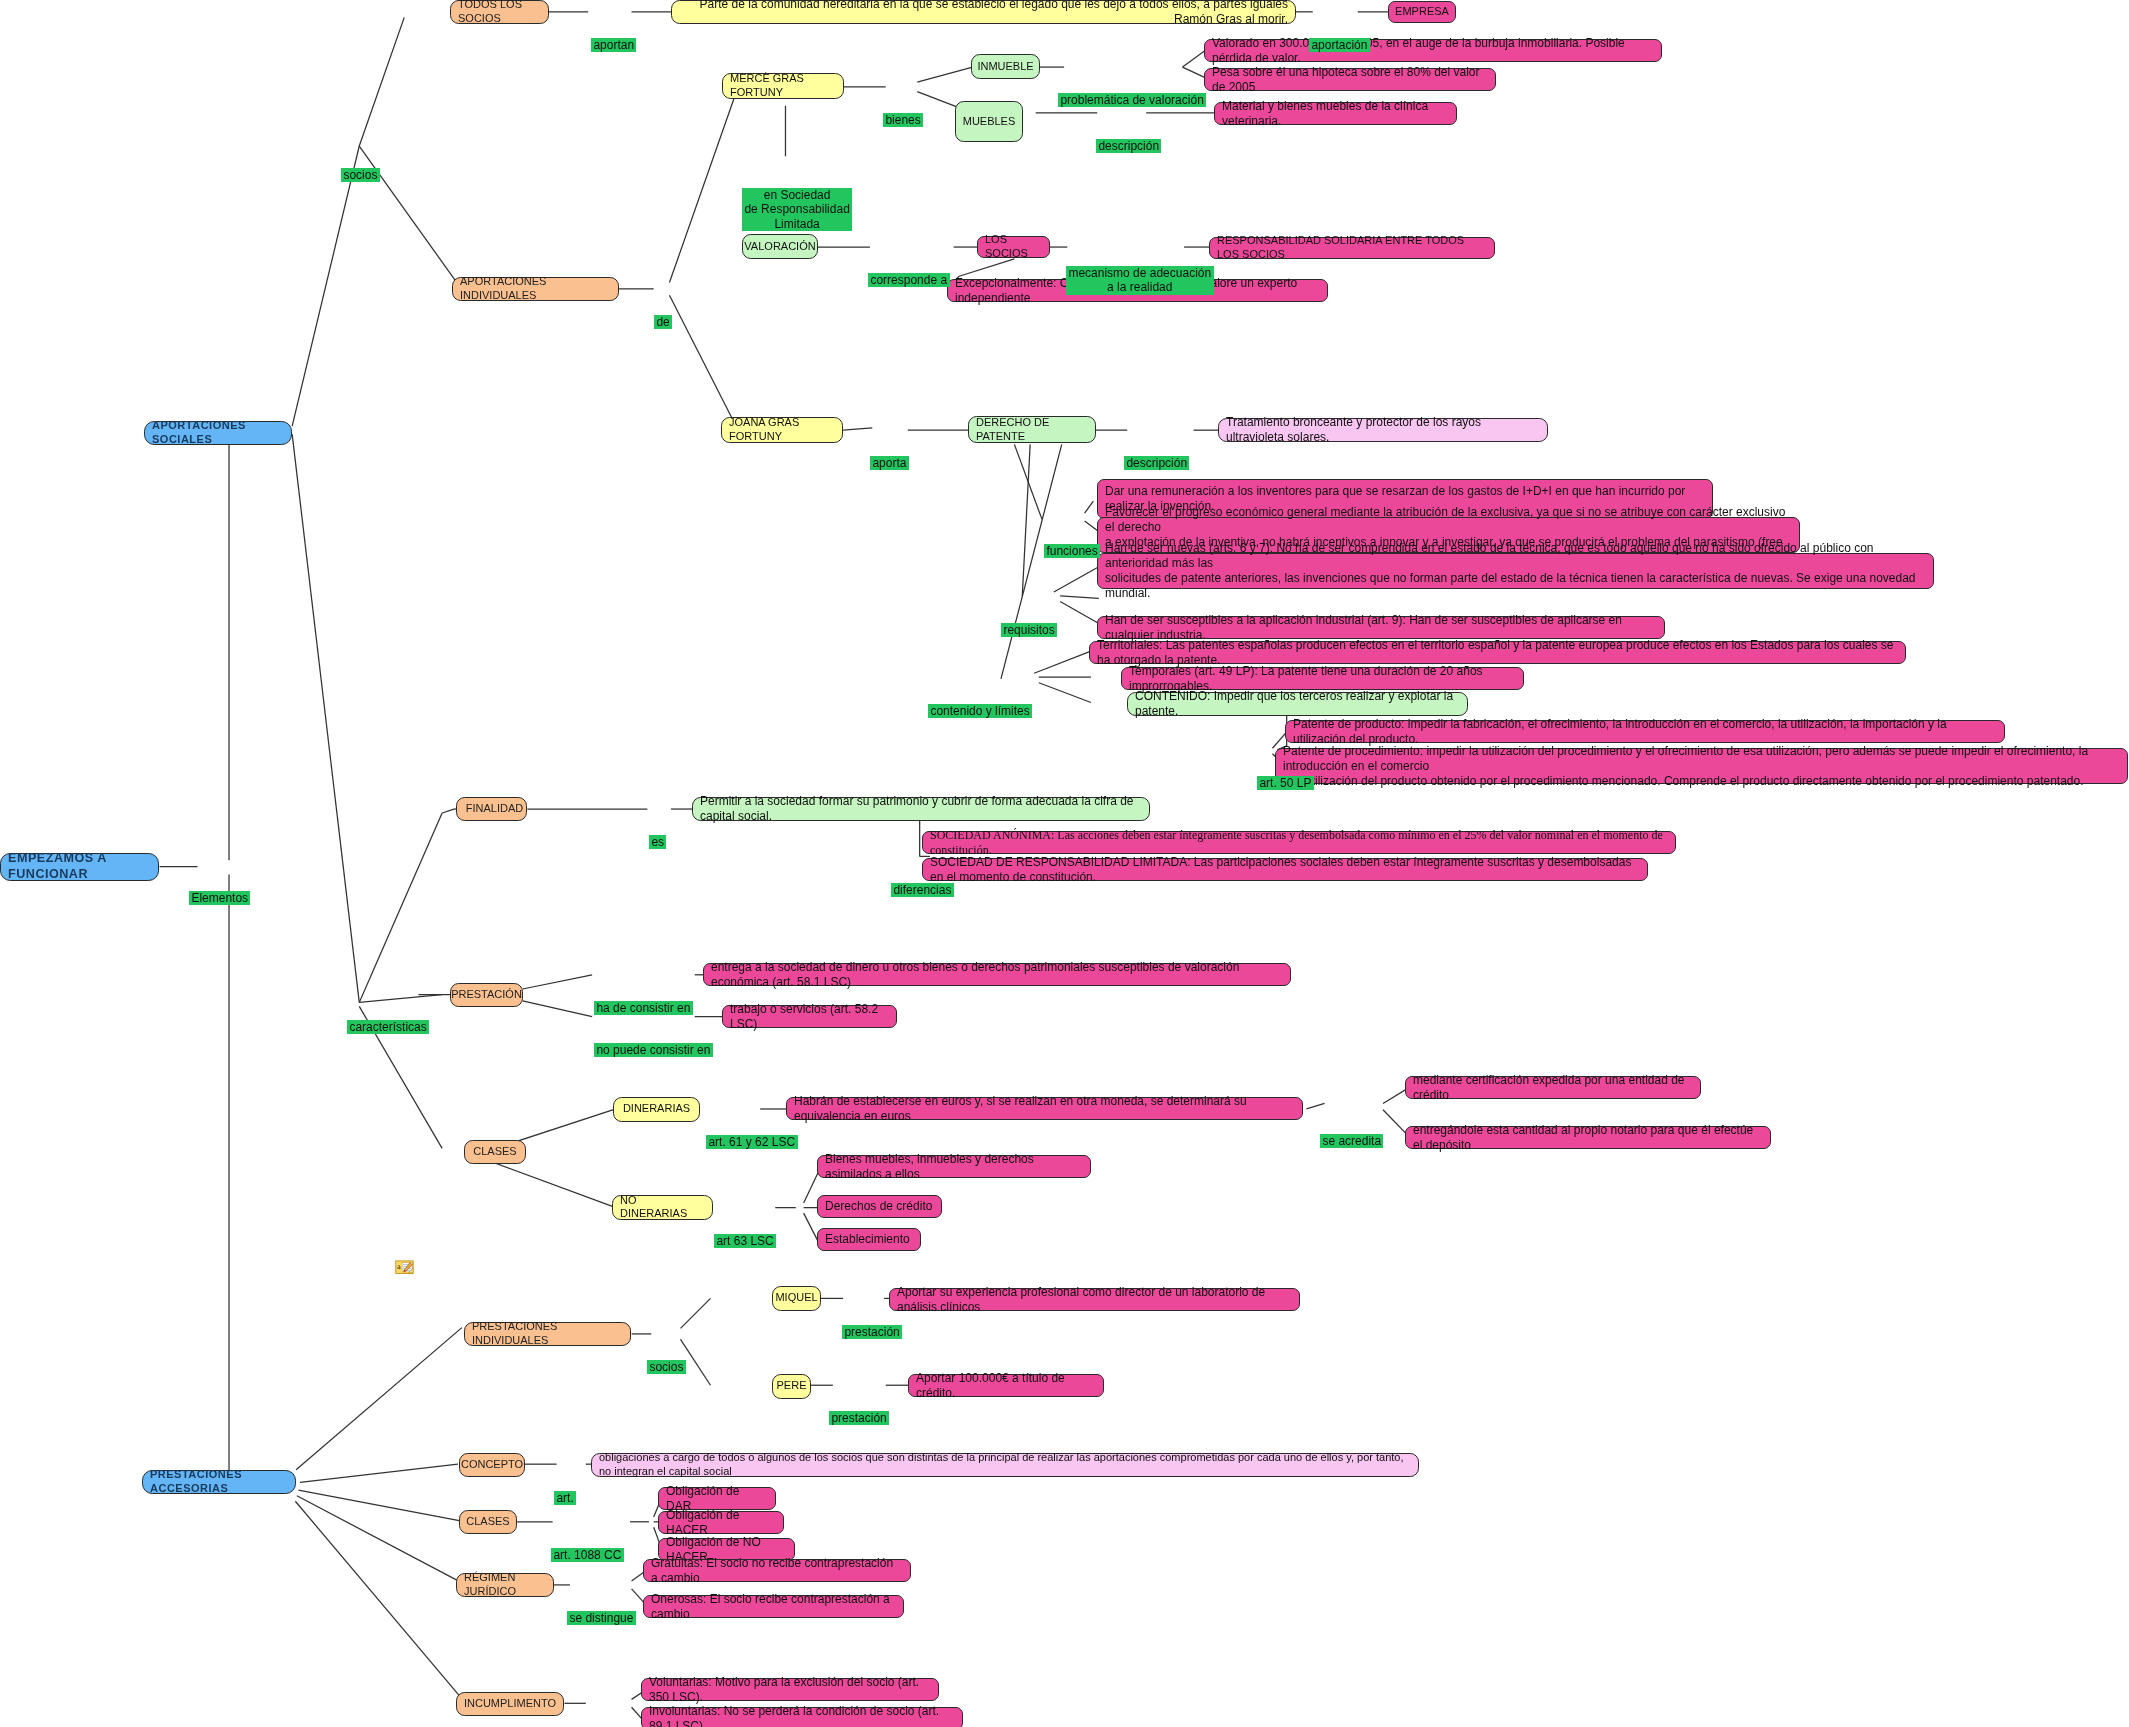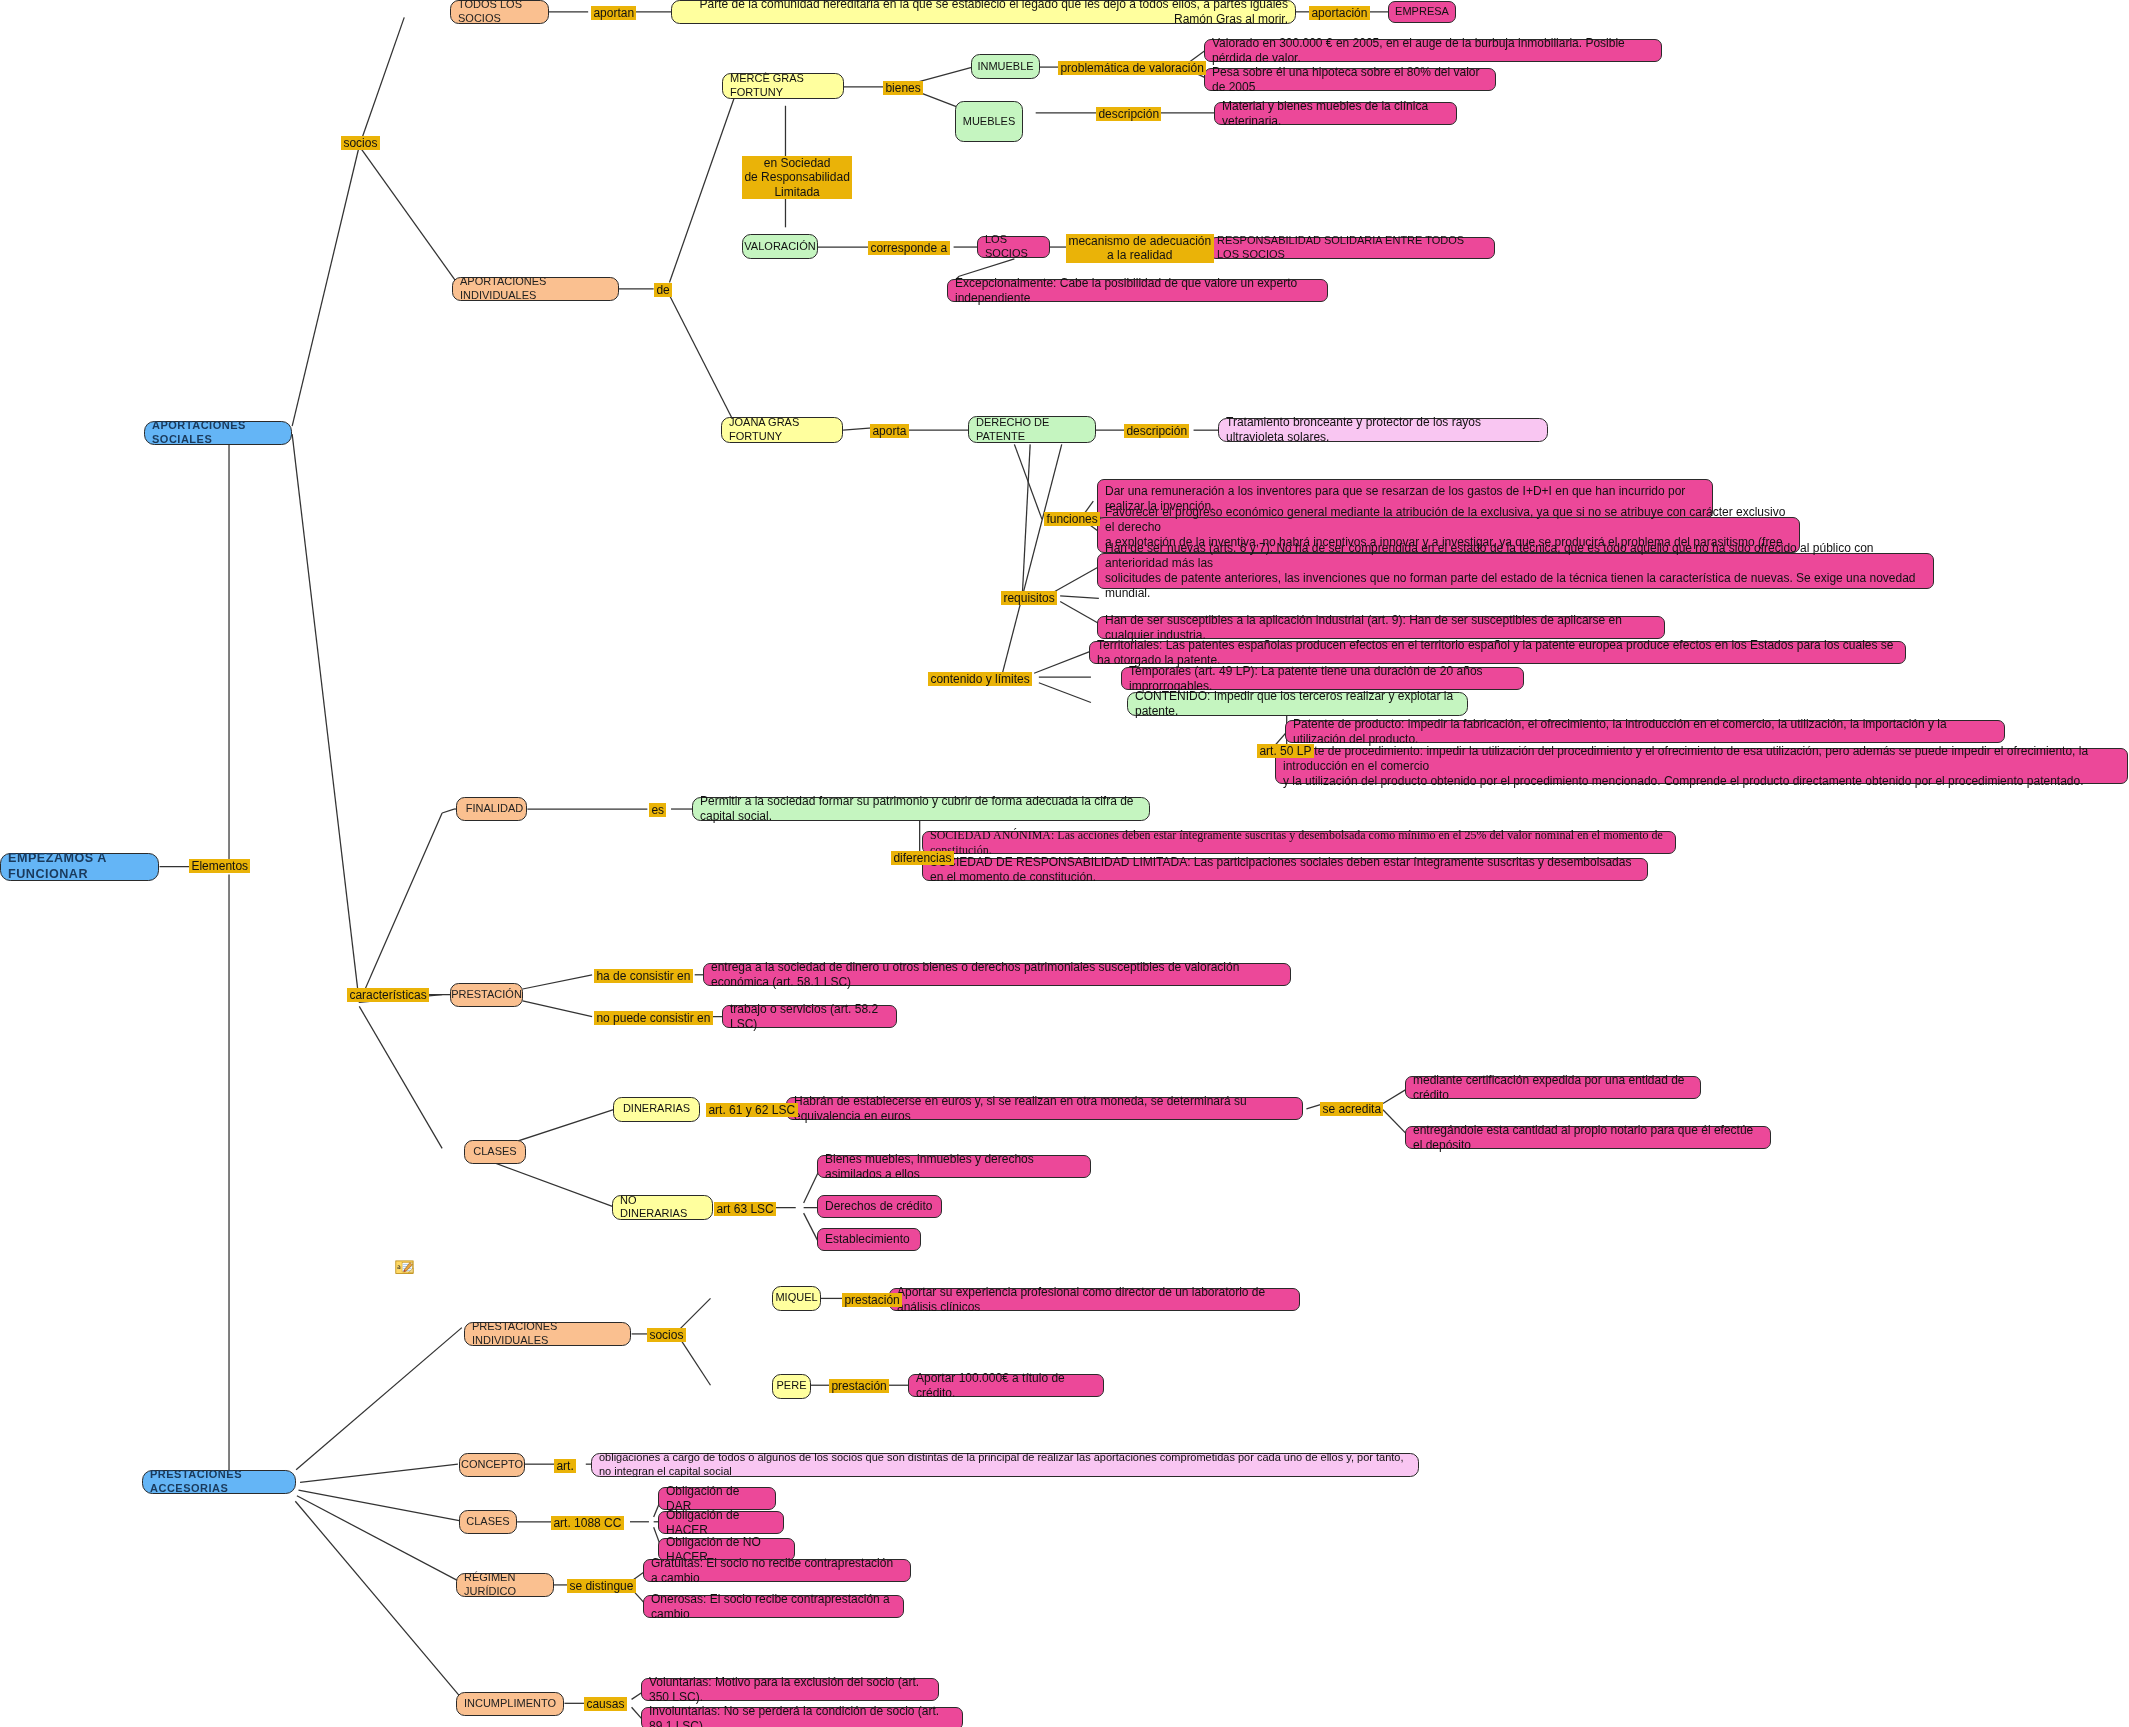--- a/index.html
+++ b/index.html
@@ -72,26 +72,27 @@
   }
   .n-grey {
     background: #ec4899;
     color: #111;
     border-color: #2a2a2a;
   }
   .elabel {
     position: absolute;
     font-size: 12px;
     color: #111;
-    background: #eab308;
+    background: #22c55e;
     padding: 0 2.4px;
     line-height: 1.2;
     white-space: pre-line;
     text-align: center;
     z-index: 6;
+    margin-top: 32px;
   }
   .note-icon {
     position: absolute;
     width: 20.5px;
     height: 16px;
     z-index: 7;
   }
 </style>
 </head>
 <body>

